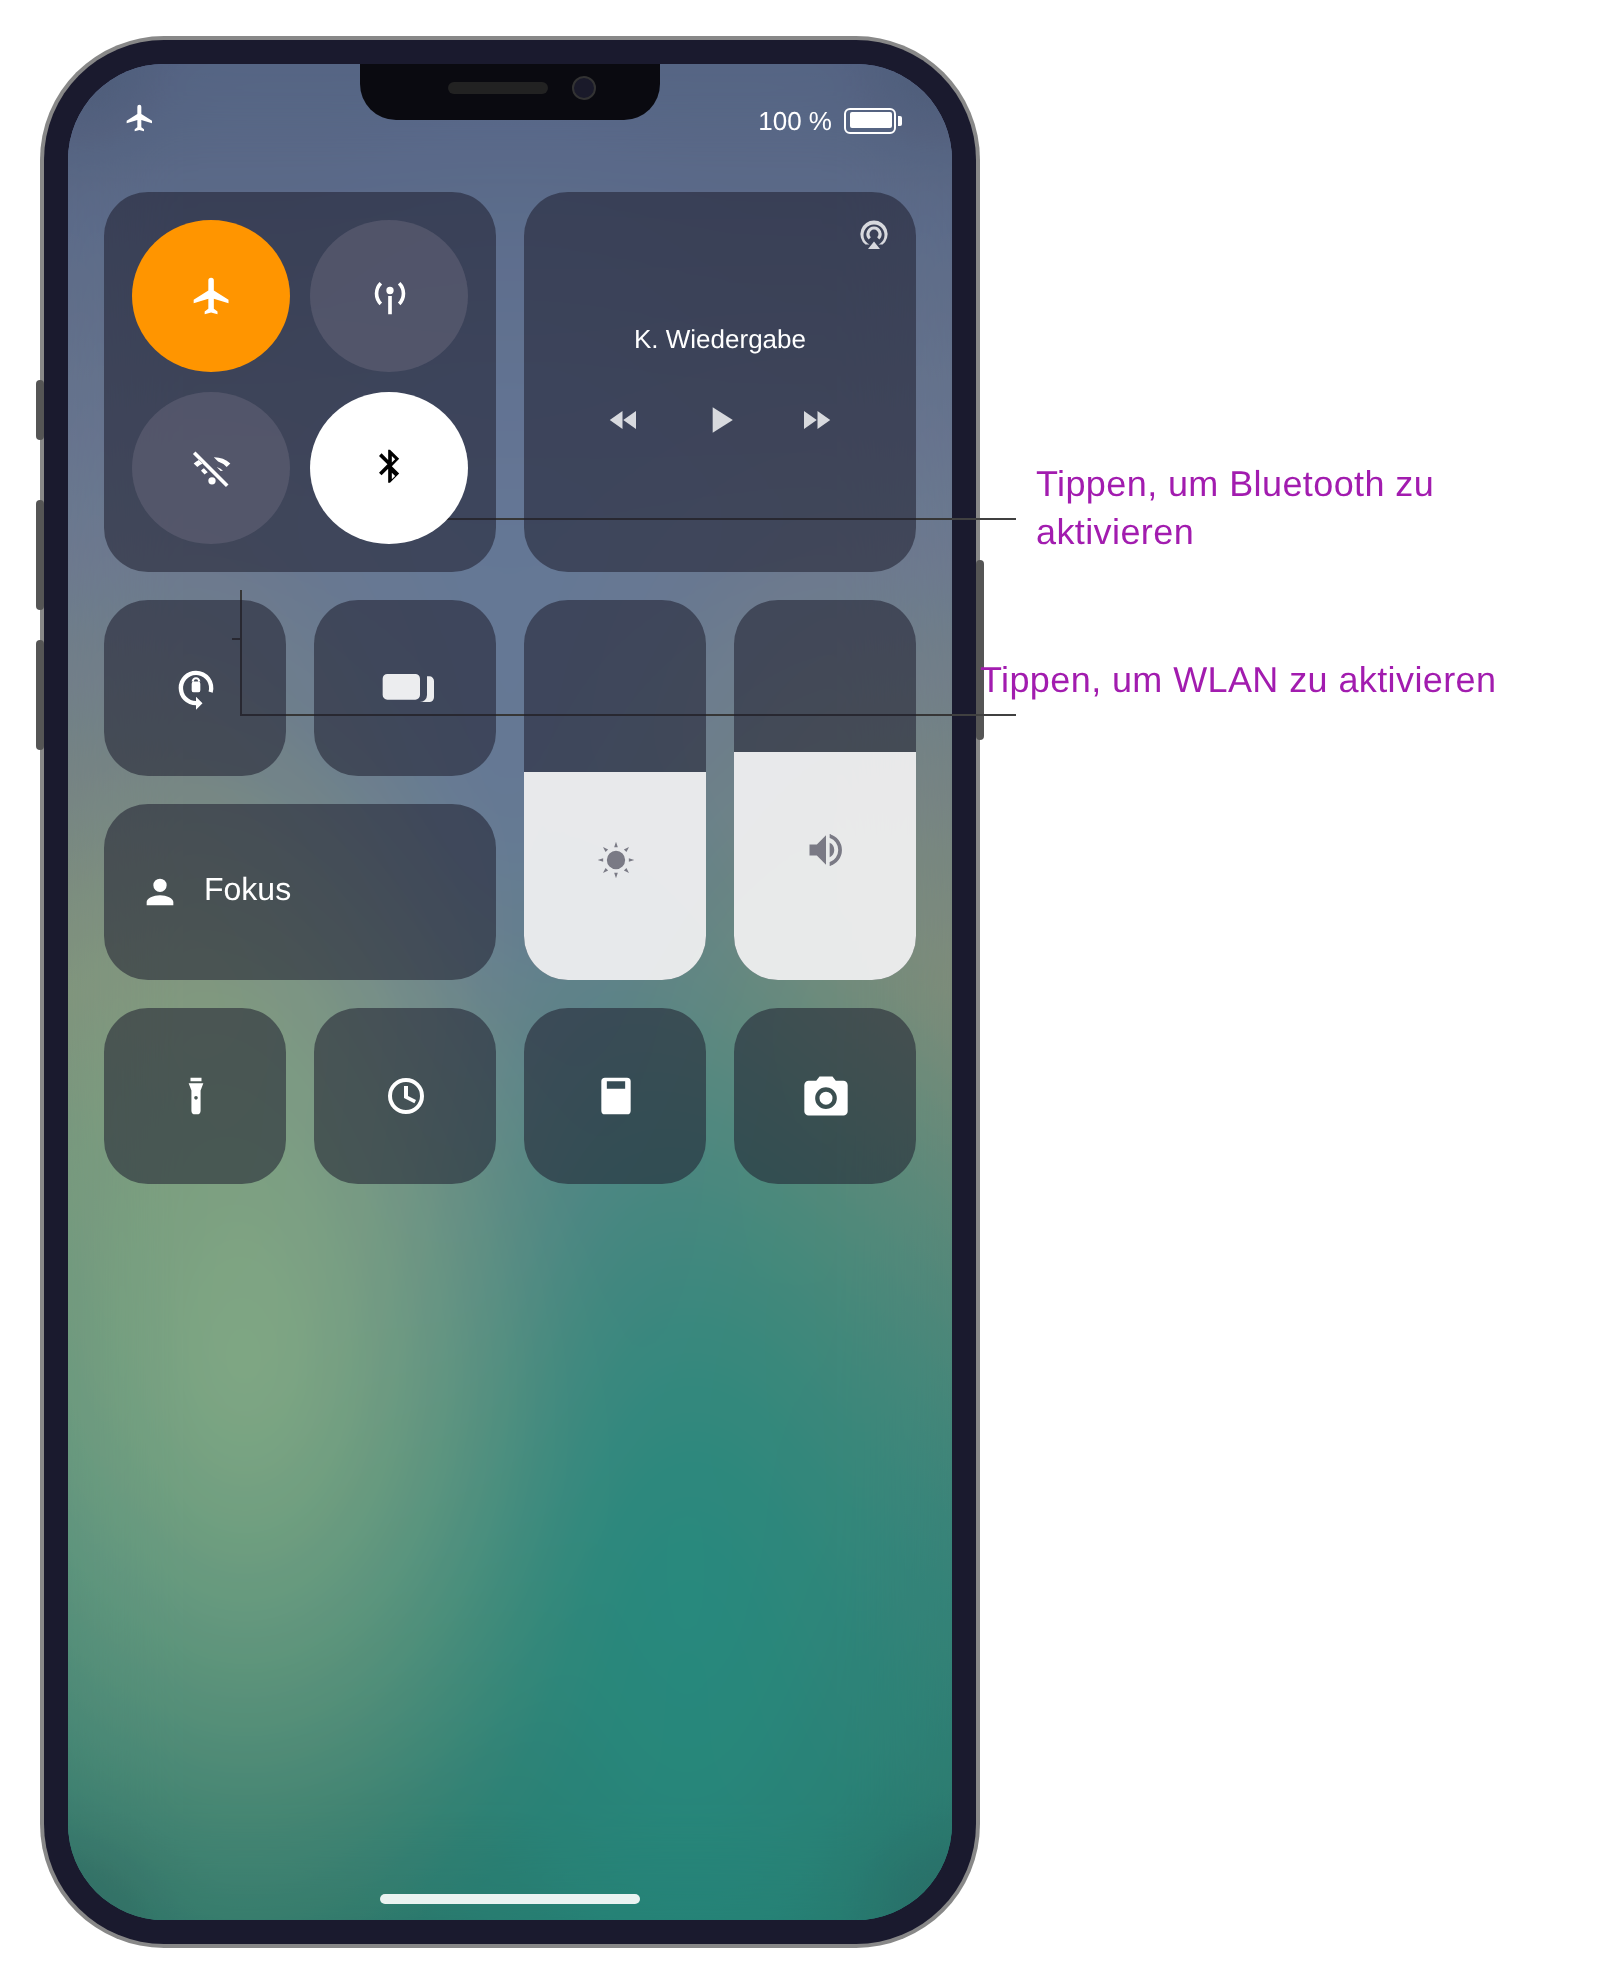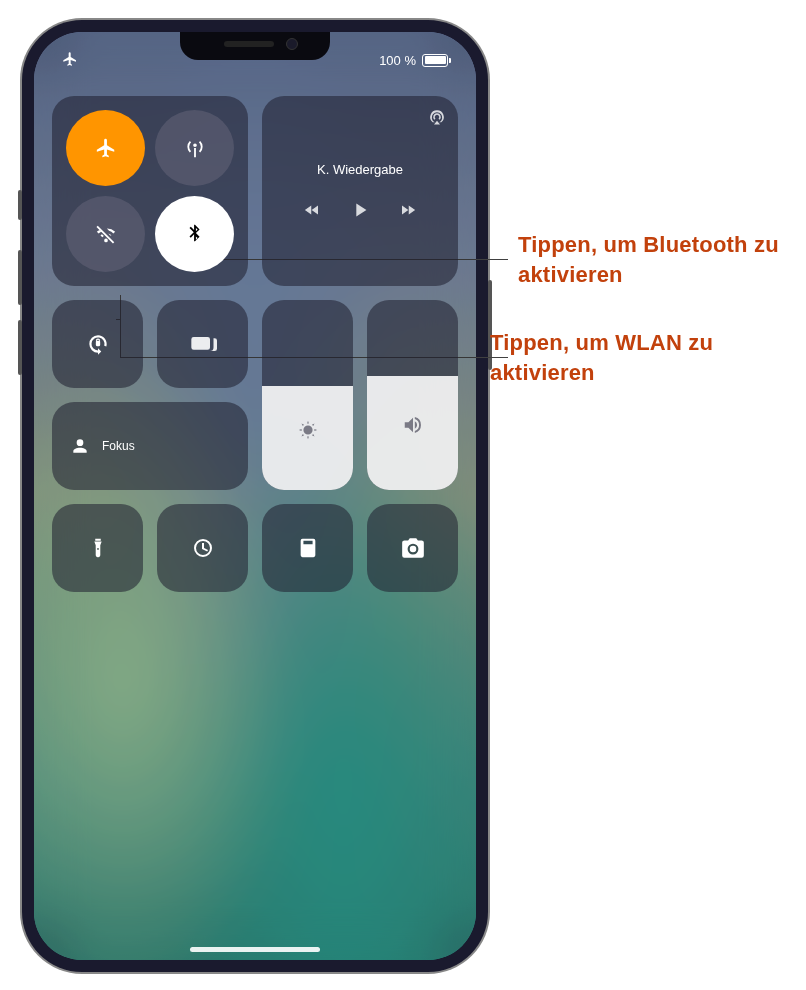--- a/index.html
+++ b/index.html
@@ -89,43 +89,42 @@
     .conn-btn.active-orange { background:#ff9500; }
     .conn-btn.active-white { background:#fff; color:#000; }
     .conn-btn svg { width:22px; height:22px; }
     .media-tile { flex-direction:column; align-items:center; justify-content:center; gap:22px; padding:14px; }
     .airplay-corner{ position:absolute; top:12px; right:12px; width:18px; }
     .media-title { font-size:13px; color:#fff; }
     .media-controls { display:flex; gap:28px; align-items:center; }
     .media-controls svg{ width:18px; height:18px; fill:rgba(255,255,255,0.8);}
     .focus-tile { justify-content:flex-start; padding-left:18px; gap:12px; }
     .focus-tile svg{ width:20px; height:20px; }
-    .focus-label { font-size:12px; color:#fff; }
+    .focus-label { font-size:16px; color:#fff; }
     .slider-tile {
       flex-direction:column; justify-content:flex-end; padding:0;
       overflow:hidden;
     }
     .slider-fill {
       background:rgba(255,255,255,0.88); width:100%;
       display:flex; align-items:center; justify-content:center; padding-bottom:16px;
     }
     .slider-fill svg { width:22px; height:22px; fill:#7a7a85;}
     .slider-fill.h55{ height:55%;} .slider-fill.h60{height:60%;}
     .dim-overlay {
       position:absolute; inset:0; background:rgba(0,0,0,0.15); z-index:25;
       border-radius:48px;
     }
     .home-indicator{
       position:absolute; bottom:8px; left:50%; transform:translateX(-50%);
       width:130px; height:5px; background:rgba(255,255,255,0.9); border-radius:3px; z-index:40;
     }
     .callout {
-      position:absolute; color:#c2410c; font-size:22px; line-height:1.35;
+      position:absolute; color:#a21caf; font-size:18px; line-height:1.35;
       letter-spacing:0.2px;
-      font-weight:bold;
     }
     .callout-line {
       position:absolute; background:#404040; height:1px;
     }
     .callout-line.v { width:1px; height:auto; }
     .ico { fill:#fff; }
   </style>
 </head>
 <body>
 

